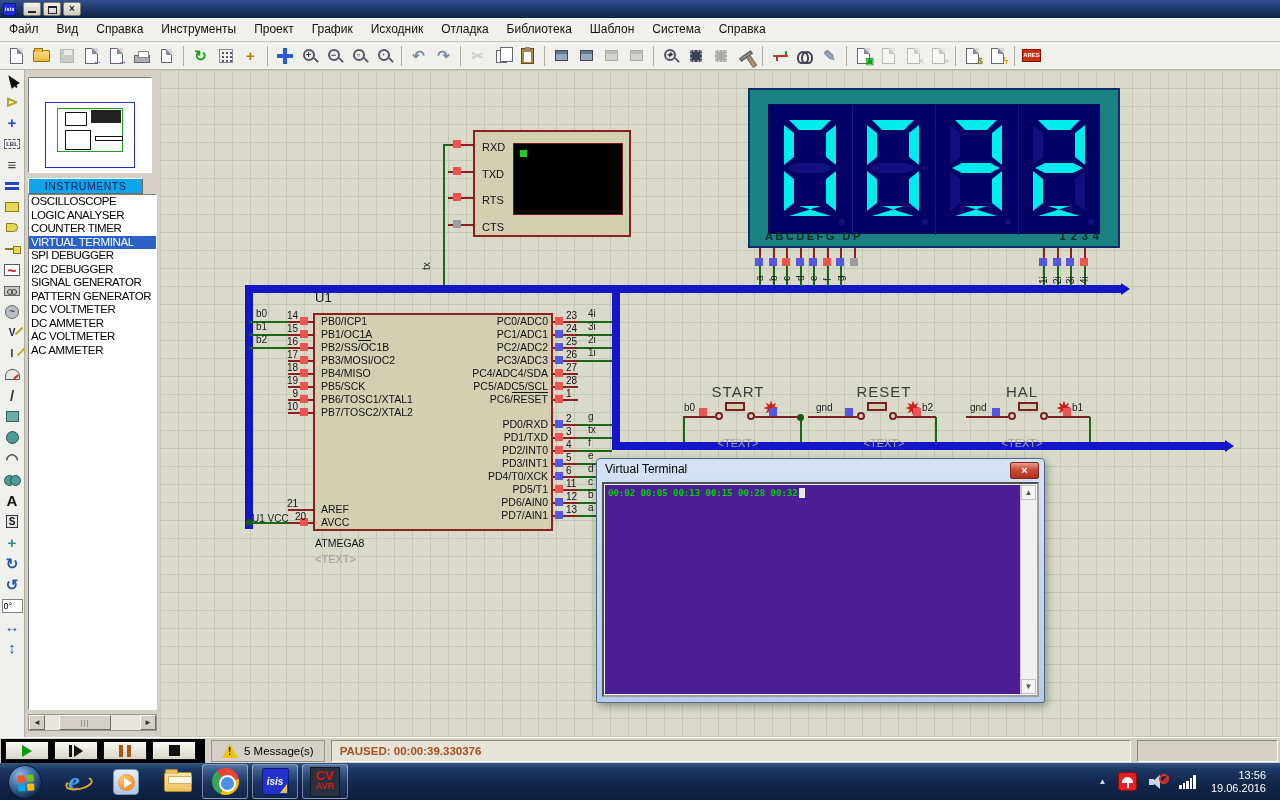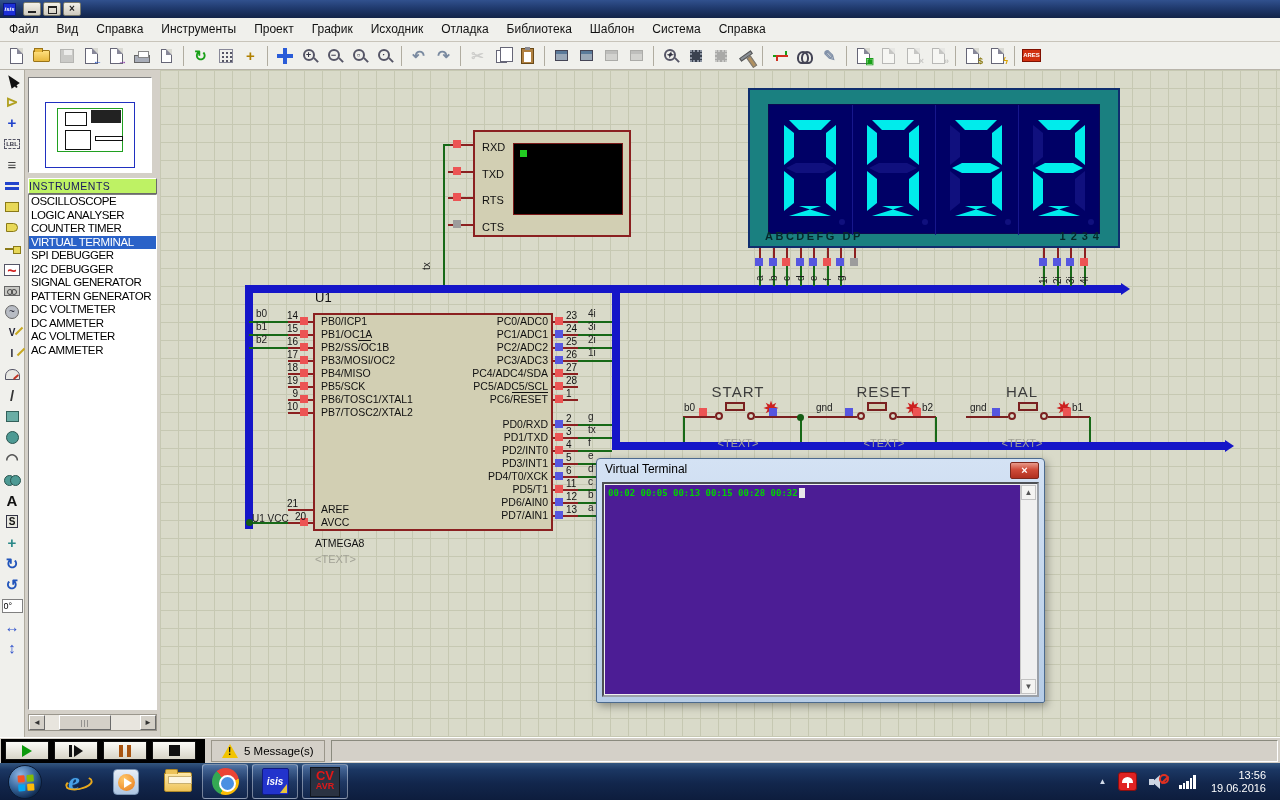--- a/index.html
+++ b/index.html
@@ -101,23 +101,23 @@
   .ic-pathic:before{left:0}.ic-pathic:after{left:6px}
   .ic-symic{font-style:normal;font-size:10px;font-weight:bold;border:1px solid #334;padding:0 2px;background:#e8e8e0;color:#111}
   .lt-input{width:21px;height:14px;font-size:9px;border:1px solid #808080;background:#fff;padding:0 1px;font-family:"Liberation Sans",sans-serif}
 
   
   #leftpanel{position:absolute;left:25px;top:70px;width:135px;height:667px;background:#d4d0c8}
   #overview{position:absolute;left:3px;top:7px;width:124px;height:96px;background:#fff;
     border:1px solid;border-color:#808080 #fff #fff #808080}
   #overview .bluerect{position:absolute;left:16px;top:24px;width:90px;height:66px;border:1px solid #2030c0}
   #overview .greenrect{position:absolute;left:28px;top:30px;width:66px;height:44px;border:1px solid #20a020}
-  #instr-header{position:absolute;left:3px;top:108px;width:129px;height:16px;background:#bef264;
+  #instr-header{position:absolute;left:3px;top:108px;width:115px;height:16px;background:#0ea5e9;
     border:1px solid;border-color:#fff #6a6a6a #6a6a6a #fff;color:#17175e;font-size:10.5px;
-    text-align:left;line-height:14px;letter-spacing:.5px}
+    text-align:center;line-height:14px;letter-spacing:.5px}
   #instr-list{position:absolute;left:3px;top:124px;width:129px;height:516px;background:#fff;
     border:1px solid;border-color:#808080 #fff #fff #808080;overflow:hidden}
   .instr-item{font-size:11.5px;letter-spacing:-.4px;line-height:13.5px;padding-left:2px;color:#000;white-space:nowrap;cursor:default}
   .instr-item.sel{background:#2a62c8;color:#fff}
   #lp-scroll{position:absolute;left:3px;top:644px;width:129px;height:17px;background:#e8e5de;
     border:1px solid #9a968c;display:flex;align-items:stretch}
   .sbtn{width:16px;background:#d4d0c8;border:1px solid;border-color:#fff #6a6a6a #6a6a6a #fff;
     font-size:8px;line-height:14px;text-align:center;color:#333}
   .sthumb{width:52px;margin-left:14px;background:#d4d0c8;border:1px solid;border-color:#fff #6a6a6a #6a6a6a #fff;
     font-size:7px;color:#666;text-align:center;line-height:14px;letter-spacing:1px}
@@ -853,20 +853,23 @@
           <i class="pl-pb"></i>
         </span>
       <span class="simbtn">
           <i class="pl-stop"></i>
         </span>
     </div>
     <div id="msgbox">
       <span class="warntri"></span>
       <span>5 Message(s)</span>
     </div>
+    <div id="pausedbox">
+      <span>PAUSED: 00:00:39.330376</span>
+    </div>
     <div id="extrabox"></div>
   </div>
 
   <div id="taskbar">
     <div id="startorb">
       <div class="flag">
           <i class="f1"></i>
           <i class="f2"></i>
           <i class="f3"></i>
           <i class="f4"></i>

